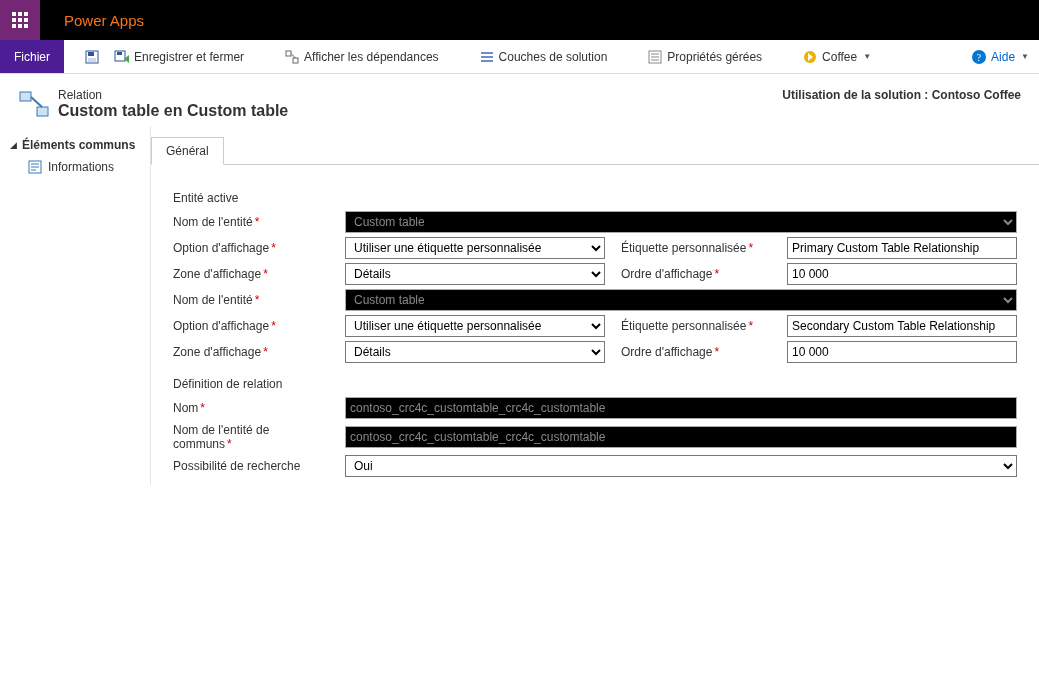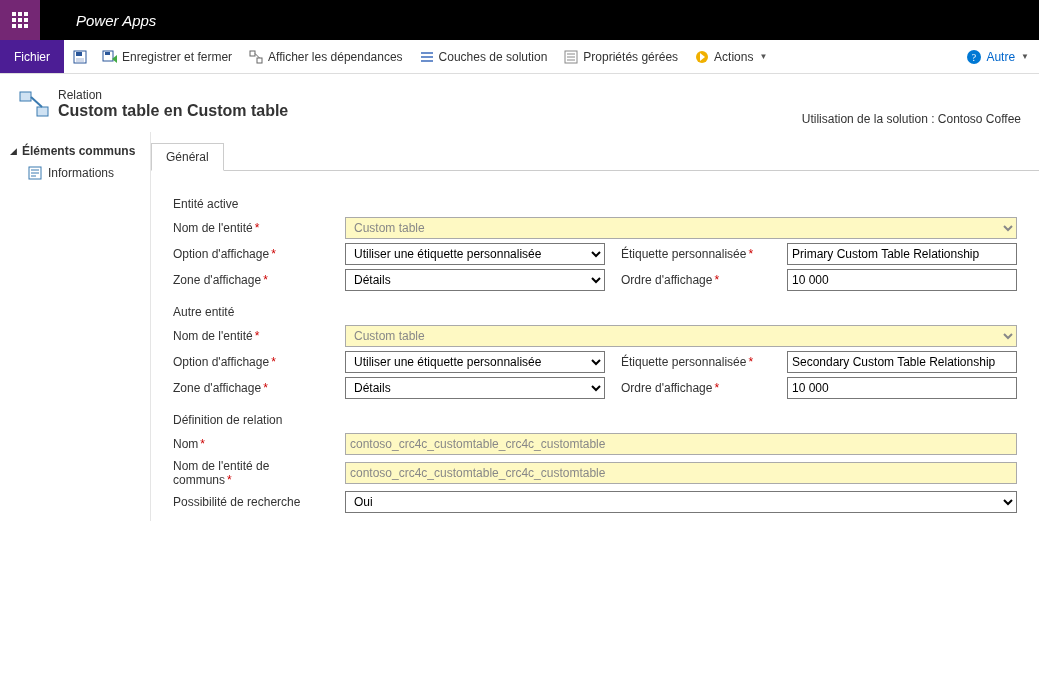--- a/index.html
+++ b/index.html
@@ -2,65 +2,65 @@
 <html><head>
 <meta charset="utf-8">
 <style>
 * { box-sizing: border-box; margin: 0; padding: 0; }
 body { font-family: "Segoe UI", Tahoma, sans-serif; font-size: 12px; color: #333; background: #fff; width: 1039px; }
 
 
 .topbar { background: #000; height: 40px; display: flex; align-items: center; }
 .waffle { width: 40px; height: 40px; background: #742774; display: flex; align-items: center; justify-content: center; }
 .waffle svg { width: 16px; height: 16px; }
-.app-title { color: #ffffff; font-size: 15px; font-weight: 400; margin-left: 36px; font-style: italic; }
+.app-title { color: #f97316; font-size: 15px; font-weight: 400; margin-left: 24px; }
 
 
 .commandbar { border-bottom: 1px solid #ddd; height: 34px; display: flex; align-items: stretch; padding-right: 10px; }
 .file-btn { background: #4c1d95; color: #fff; padding: 0 14px; display: flex; align-items: center; font-size: 12px; cursor: pointer; }
-.cmd-group { display: flex; align-items: center; gap: 6px; padding: 0 4px; }
+.cmd-group { display: flex; align-items: center; gap: 6px; padding: 0 16px; }
 .cmd-item { display: flex; align-items: center; gap: 4px; padding: 4px 4px; cursor: pointer; font-size: 12px; color: #333; }
 .cmd-icon { width: 16px; height: 16px; display: inline-flex; align-items: center; justify-content: center; }
 .spacer { flex: 1; }
 .help-item { display: flex; align-items: center; gap: 4px; cursor: pointer; font-size: 12px; color: #0066cc; }
 .dropdown-caret { font-size: 8px; margin-left: 2px; color: #555; }
 
 
 .content-area { display: flex; }
 .left-nav { width: 195px; padding: 8px 0; border-right: 1px solid #e5e5e5; font-size: 12px; }
 .nav-group { padding: 4px 10px; display: flex; align-items: center; gap: 4px; cursor: pointer; }
 .nav-group-label { font-weight: 600; }
 .nav-item { padding: 4px 10px 4px 28px; display: flex; align-items: center; gap: 6px; cursor: pointer; color: #333; }
 .nav-collapse-icon { font-size: 9px; color: #333; width: 8px; display: inline-block; }
 .nav-info-icon { width: 14px; height: 14px; }
 
 .main { flex: 1; padding: 0; }
 .page-header { display: flex; padding: 14px 18px 6px 18px; }
 .page-header-icon { width: 32px; height: 32px; margin-right: 8px; }
 .page-header-text .super { font-size: 12px; color: #333; }
 .page-header-text .title { font-size: 16px; font-weight: 600; }
-.solution-info { margin-left: auto; font-size: 12px; font-weight: 400; margin-top: 24px; }
+.solution-info { margin-left: auto; font-size: 12px; font-weight: 700; }
 
 
 .tab-strip { border-bottom: 1px solid #ccc; padding-left: 0; margin-top: 10px; }
 .tab { display: inline-block; padding: 6px 14px; border: 1px solid #ccc; border-bottom: 1px solid #fff; background: #fff; font-size: 12px; position: relative; top: 1px; cursor: pointer; }
 
 
 .form-section { padding: 12px 22px 4px 22px; }
 .section-title { font-weight: 400; font-size: 12px; margin: 14px 0 6px 0; }
 .form-row { display: flex; align-items: center; margin: 4px 0; gap: 16px; }
 .field-label { width: 156px; font-size: 12px; }
 .req { color: #c00; margin-left: 2px; }
 .field-input { flex: 0 0 260px; }
 .field-label2 { width: 150px; font-size: 12px; }
 .field-input2 { flex: 0 0 230px; border-radius: 9px; }
 .full-input { flex: 1; }
 select, input.text { width: 100%; height: 22px; border: 1px solid #777; padding: 0 4px; font-size: 12px; font-family: inherit; background: #fff; }
 select { padding-right: 18px; }
-input.text[readonly], select.readonly-sel { background: #fef9c3; color: #888; border-color: #aaa; }
+input.text[readonly], select.readonly-sel { background: #000000; color: #888; border-color: #aaa; }
 
 </style>
 </head>
 <body>
 
 <div class="topbar">
   <div class="waffle">
     <svg viewBox="0 0 16 16">
       <rect x="0" y="0" width="4" height="4" fill="#fff"></rect>
         <rect x="6" y="0" width="4" height="4" fill="#fff"></rect>
@@ -137,33 +137,33 @@
     </div>
   </div>
   <div class="cmd-group">
     <div class="cmd-item">
       <span class="cmd-icon">
         <svg viewBox="0 0 16 16" width="16" height="16">
             <circle cx="8" cy="8" r="6" fill="#f0b000"></circle>
             <path d="M6 4 L11 8 L6 12 Z" fill="#fff"></path>
           </svg>
       </span>
-      <span>Actions</span>
+      <span>Coffee</span>
       <span class="dropdown-caret">▼</span>
     </div>
   </div>
   <div class="spacer"></div>
   <div class="help-item">
     <span class="cmd-icon">
       <svg viewBox="0 0 16 16" width="16" height="16">
           <circle cx="8" cy="8" r="7" fill="#0078d4"></circle>
           <text x="8" y="12" font-size="10" text-anchor="middle" fill="#fff" font-family="serif">?</text>
         </svg>
     </span>
-    <span>Autre</span>
+    <span>Aide</span>
     <span class="dropdown-caret">▼</span>
   </div>
 </div>
 
 <div class="page-header">
   <span class="page-header-icon">
     <svg viewBox="0 0 32 32" width="32" height="32">
       <rect x="2" y="4" width="11" height="9" fill="#cfe2f3" stroke="#3a7ab0"></rect>
       <rect x="19" y="19" width="11" height="9" fill="#cfe2f3" stroke="#3a7ab0"></rect>
       <line x1="13" y1="9" x2="24" y2="19" stroke="#3a7ab0" stroke-width="2"></line>
@@ -236,21 +236,20 @@
           <select>
             <option>Détails</option>
           </select>
         </div>
         <div class="field-label2"><span>Ordre d'affichage</span><span class="req">*</span></div>
         <div class="field-input2">
           <input class="text" value="10 000" style="">
         </div>
       </div>
 
-      <div class="section-title">Autre entité</div>
 
       <div class="form-row">
         <div class="field-label"><span>Nom de l'entité</span><span class="req">*</span></div>
         <div class="full-input">
           <select class="readonly-sel">
             <option>Custom table</option>
           </select>
         </div>
       </div>
 

